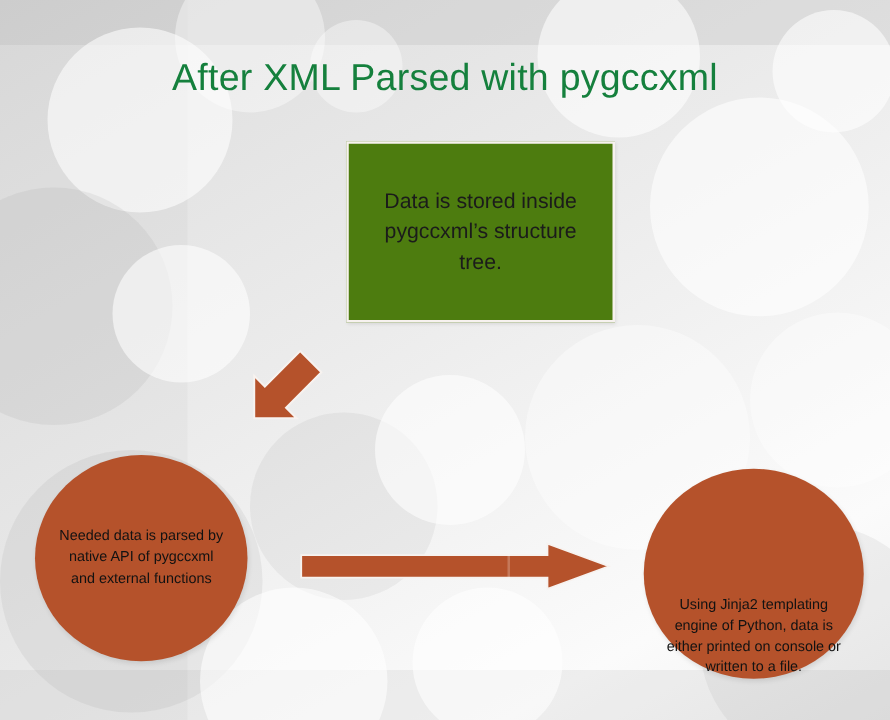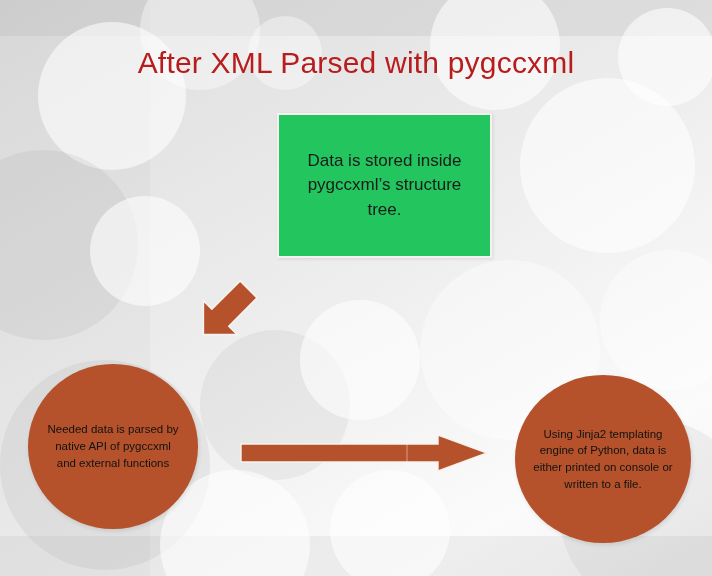--- a/index.html
+++ b/index.html
@@ -63,33 +63,33 @@
 
   
   .slide-title {
     position: absolute;
     left: 0;
     top: 46px;
     width: 712px;
     text-align: center;
     font-size: 30px;
     font-weight: 400;
-    color: #b91c1c;
+    color: #15803d;
     letter-spacing: 0.2px;
     white-space: nowrap;
   }
 
   
   .rect-node {
     position: absolute;
     left: 277px;
     top: 113px;
     width: 215px;
     height: 145px;
-    background: #22c55e;
+    background: #4d7c0f;
     border: 2px solid #f7f2ef;
     box-sizing: border-box;
     display: flex;
     align-items: center;
     justify-content: flex-end;
     box-shadow: 1px 1px 3px rgba(0,0,0,0.10);
   }
   .rect-node .node-text {
     font-size: 17px;
     line-height: 1.42;
@@ -112,20 +112,21 @@
     left: 28px;
     top: 364px;
     width: 170px;
     height: 165px;
   }
   .circle-right {
     left: 515px;
     top: 375px;
     width: 176px;
     height: 168px;
+    align-items: flex-end;
   }
   .circle-node .node-text {
     font-size: 11.5px;
     line-height: 1.45;
     color: #121212;
     text-align: center;
     padding: 0 16px;
   }
 
   

